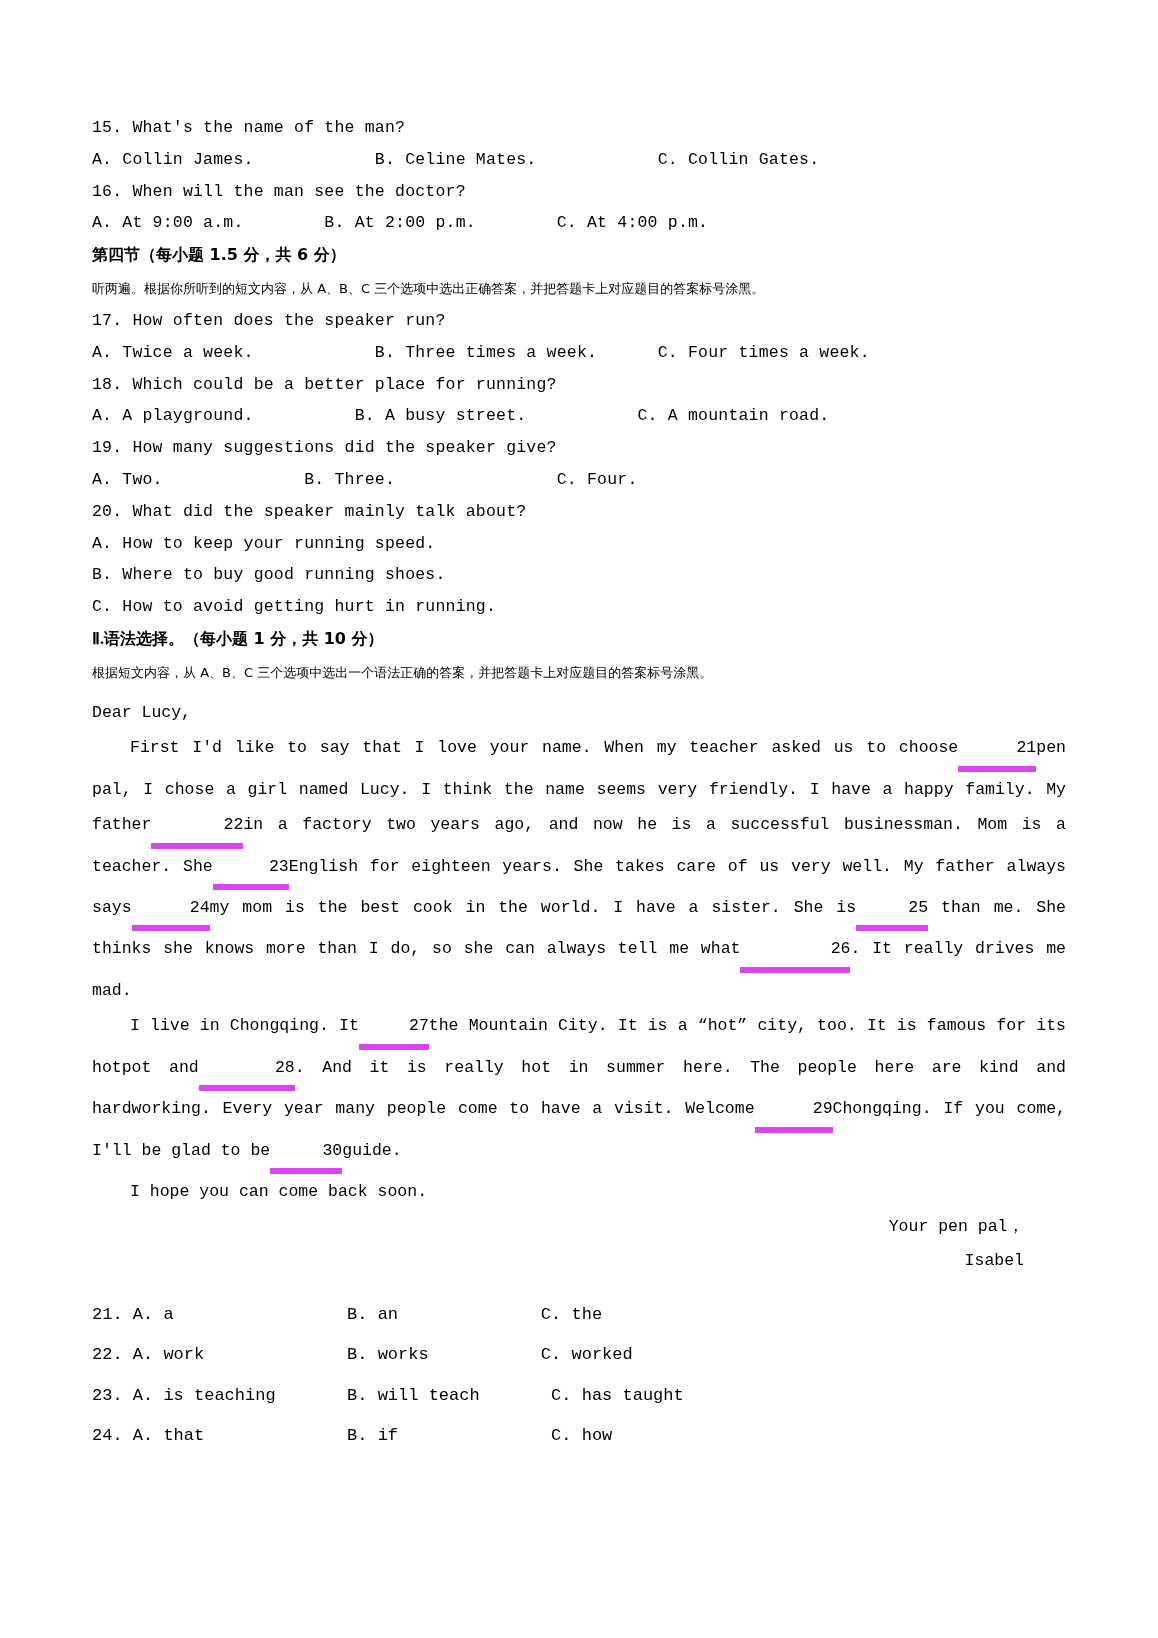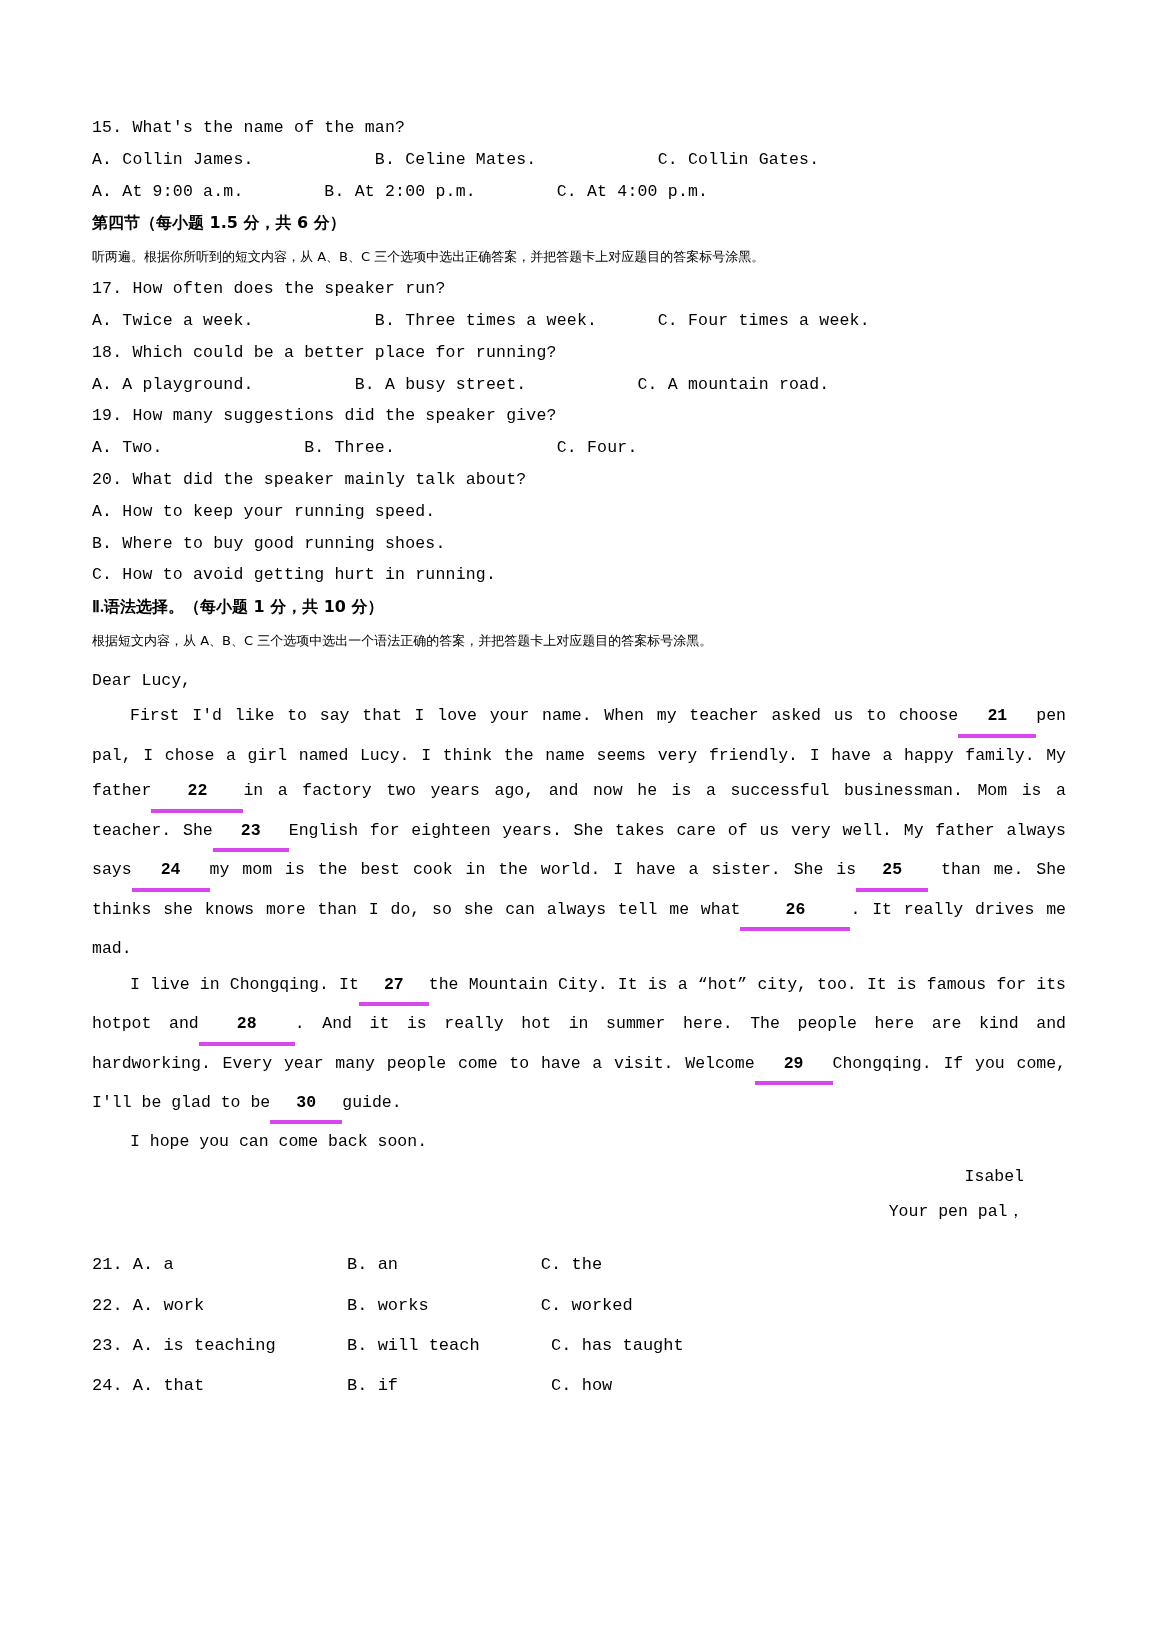--- a/index.html
+++ b/index.html
@@ -62,24 +62,23 @@
   }
   .passage p {
     margin: 0;
   }
   .indent {
     display: inline-block;
     width: 38px;
   }
   .blank {
     display: inline-block;
-    border-bottom: 4px solid #d946ef;
-    text-align: center;
+    border-bottom: 6px solid #d946ef;
+    text-align: right;
     vertical-align: baseline;
-    font-weight: bold;
   }
   .b21 { width: 78px; }
   .b22 { width: 92px; }
   .b23 { width: 76px; }
   .b24 { width: 78px; }
   .b25 { width: 72px; }
   .b26 { width: 110px; }
   .b27 { width: 70px; }
   .b28 { width: 96px; }
   .b29 { width: 78px; }
@@ -102,20 +101,21 @@
   .spacer-md { height: 26px; }
 </style>
 </head>
 <body>
 
 <div class="page">
 
   <div class="q mono">15. What's the name of the man?</div>
   <div class="opts mono">A. Collin James.            B. Celine Mates.            C. Collin Gates.</div>
 
+  <div class="q mono">16. When will the man see the doctor?</div>
   <div class="opts mono">A. At 9:00 a.m.        B. At 2:00 p.m.        C. At 4:00 p.m.</div>
 
   <div class="sect-head">第四节（每小题 1.5 分，共 6 分）</div>
   <div class="instr">听两遍。根据你所听到的短文内容，从 A、B、C 三个选项中选出正确答案，并把答题卡上对应题目的答案标号涂黑。</div>
 
   <div class="q mono">17. How often does the speaker run?</div>
   <div class="opts mono">A. Twice a week.            B. Three times a week.      C. Four times a week.</div>
 
   <div class="q mono">18. Which could be a better place for running?</div>
   <div class="opts mono">A. A playground.          B. A busy street.           C. A mountain road.</div>
@@ -146,24 +146,24 @@
 
     <p><span class="indent"></span><span>I live in Chongqing. It</span><span class="blank b27">27</span><span>the Mountain City. It is a “hot” city, too. It is famous</span>
       <span>for its hotpot and</span><span class="blank b28">28</span><span>. And it is really hot in summer here. The people here are kind</span>
       <span>and hardworking. Every year many people come to have a visit. Welcome</span><span class="blank b29">29</span><span>Chongqing. If you</span>
       <span>come, I'll be glad to be</span><span class="blank b30">30</span><span>guide.</span></p>
 
     <p><span class="indent"></span><span>I hope you can come back soon.</span></p>
   </div>
 
   <div class="sign">
-    <span>Isabel</span><span class="pad"></span>
+    <span>Your pen pal，</span><span class="pad"></span>
   </div>
   <div class="sign">
-    <span>Your pen pal，</span><span class="pad"></span>
+    <span>Isabel</span><span class="pad"></span>
   </div>
 
   <div class="spacer-md"></div>
 
   <div class="choicerow">21. A. a                 B. an              C. the</div>
   <div class="choicerow">22. A. work              B. works           C. worked</div>
   <div class="choicerow">23. A. is teaching       B. will teach       C. has taught</div>
   <div class="choicerow">24. A. that              B. if               C. how</div>
 
 </div>

